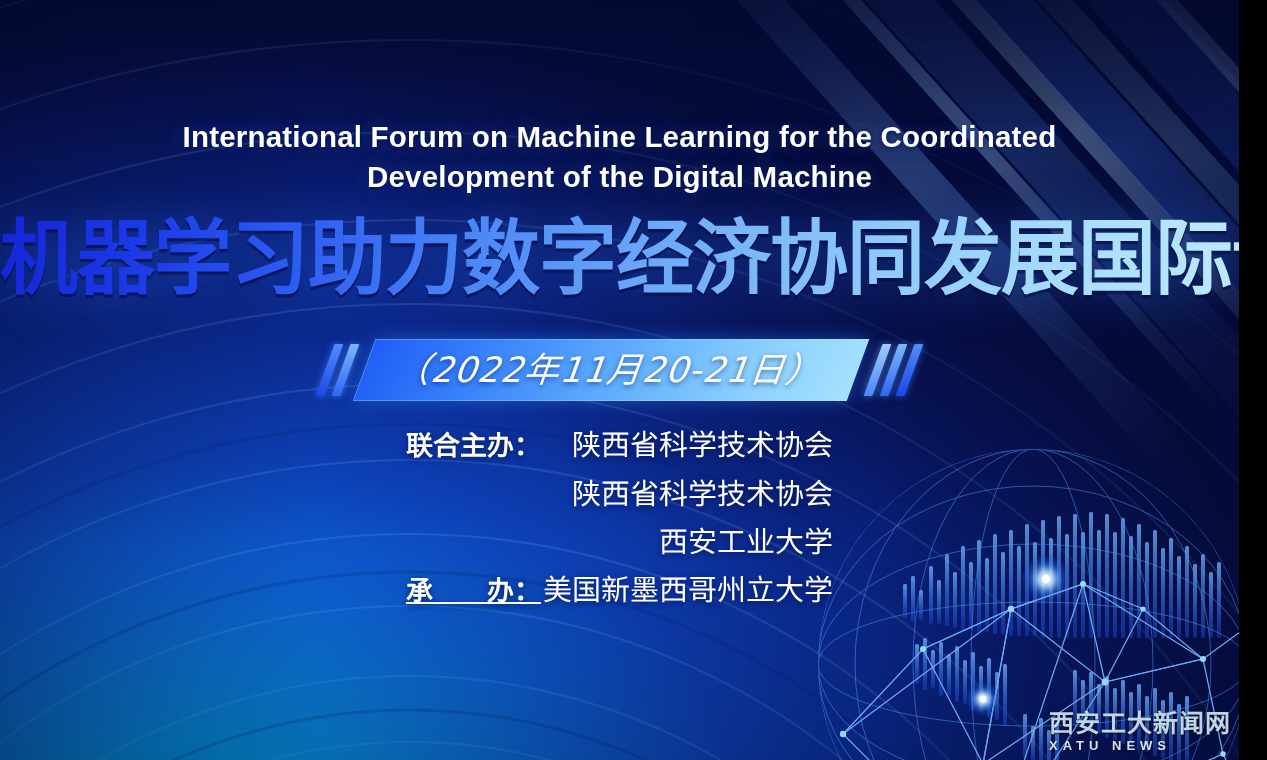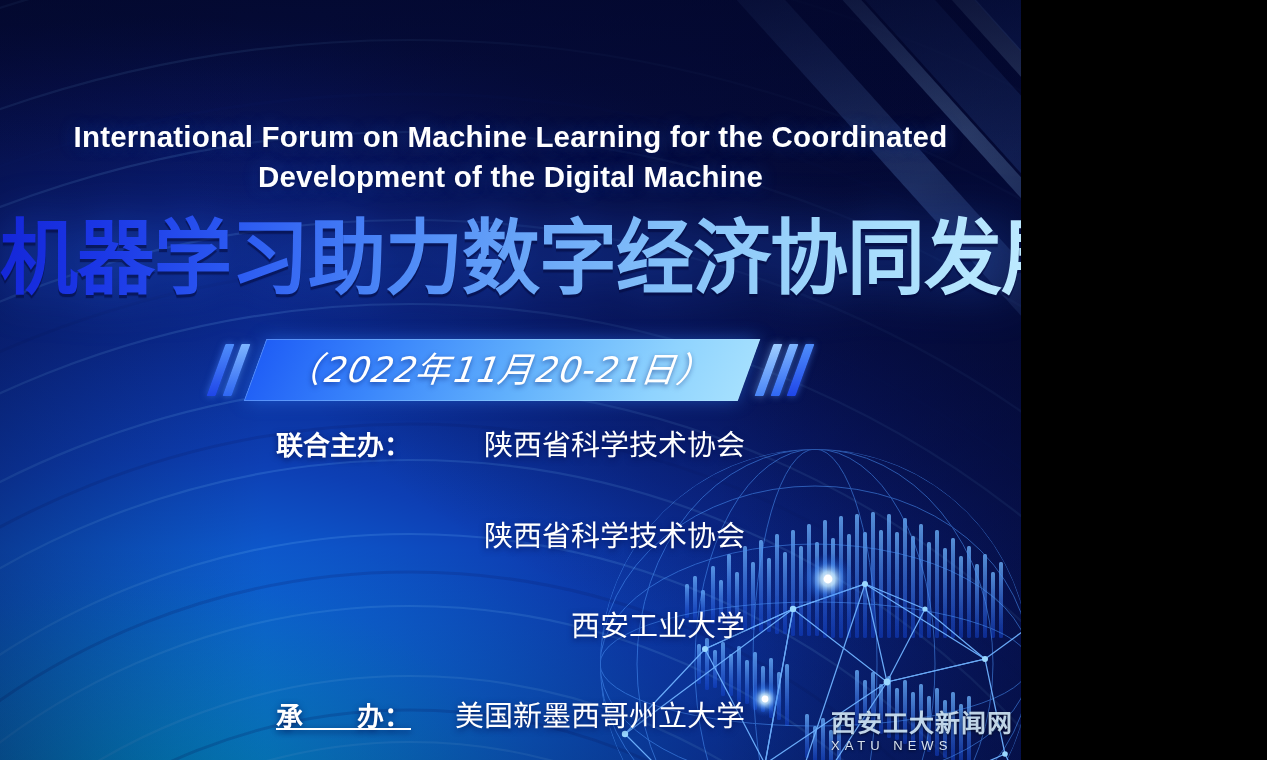--- a/index.html
+++ b/index.html
@@ -3,21 +3,21 @@
 <meta charset="utf-8">
 <title>Forum Poster</title>
 <style>
   html,body{margin:0;padding:0;background:#000;}
   body{
     font-family:"Liberation Sans","DejaVu Sans",sans-serif;
     -webkit-font-smoothing:antialiased;
   }
   #poster{
     position:relative;
-    width:1021px;height:760px;
+    width:1239px;height:760px;
     overflow:hidden;
     background:#a16207;
     user-select:none;
   }
 
   
   .bg-base{
     position:absolute;inset:0;
     background:
       radial-gradient(ellipse 1150px 880px at 16% 118%,
@@ -127,21 +127,20 @@
   
   .orgs{
     position:absolute;left:0;right:0;top:421px;
     display:flex;justify-content:center;
   }
   .orgs-inner{
     display:grid;
     grid-template-columns:auto auto;
     column-gap:0px;row-gap:0px;
     align-items:baseline;
-    gap:42px;
   }
   .org-label{
     font-size:27px;line-height:48px;
     font-weight:700;color:#ffffff;
     white-space:pre;
     text-align:justify;
     font-family:"DejaVu Sans","Liberation Sans",sans-serif;
     text-shadow:0 2px 6px rgba(3,15,80,.8);
     padding-right:2px;
   }
@@ -161,21 +160,21 @@
     text-align:left;opacity:.92;
   }
   .wm-cn{
     font-size:25px;line-height:28px;font-weight:700;
     color:#cfe4f2;
     font-family:"DejaVu Sans","Liberation Sans",sans-serif;
     text-shadow:0 1px 3px rgba(0,0,0,.7);
     letter-spacing:1px;
   }
   .wm-en{
-    font-size:13px;line-height:16px;font-weight:400;
+    font-size:13px;line-height:16px;font-weight:700;
     color:#e8f2fa;letter-spacing:5px;
     text-shadow:0 1px 3px rgba(0,0,0,.7);
   }
 </style>
 </head>
 <body>
 
 <div id="poster">
 
   <div class="bg-base"></div>

